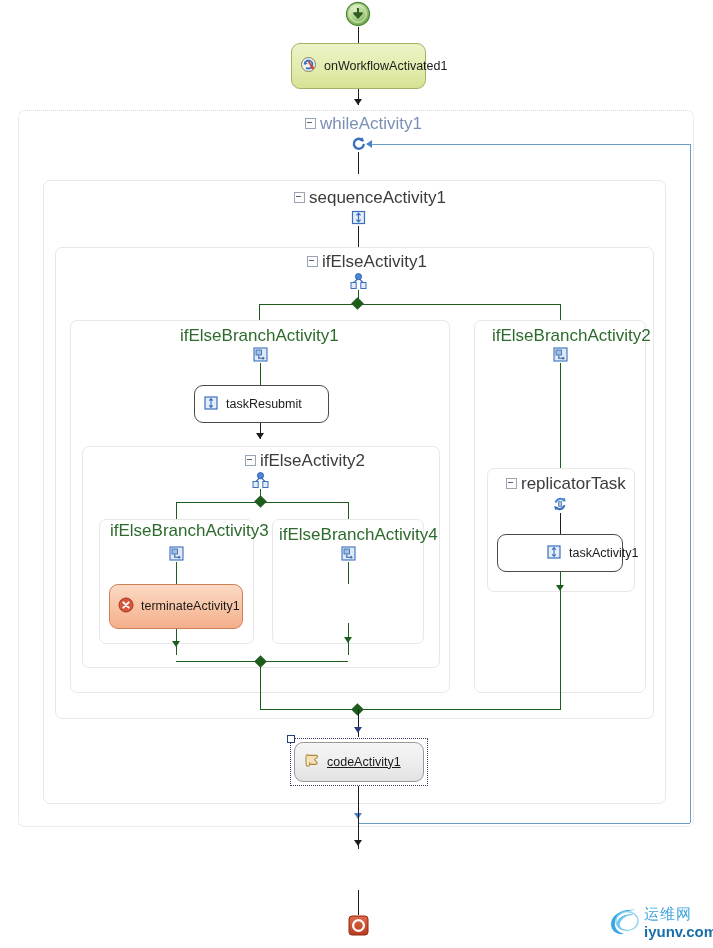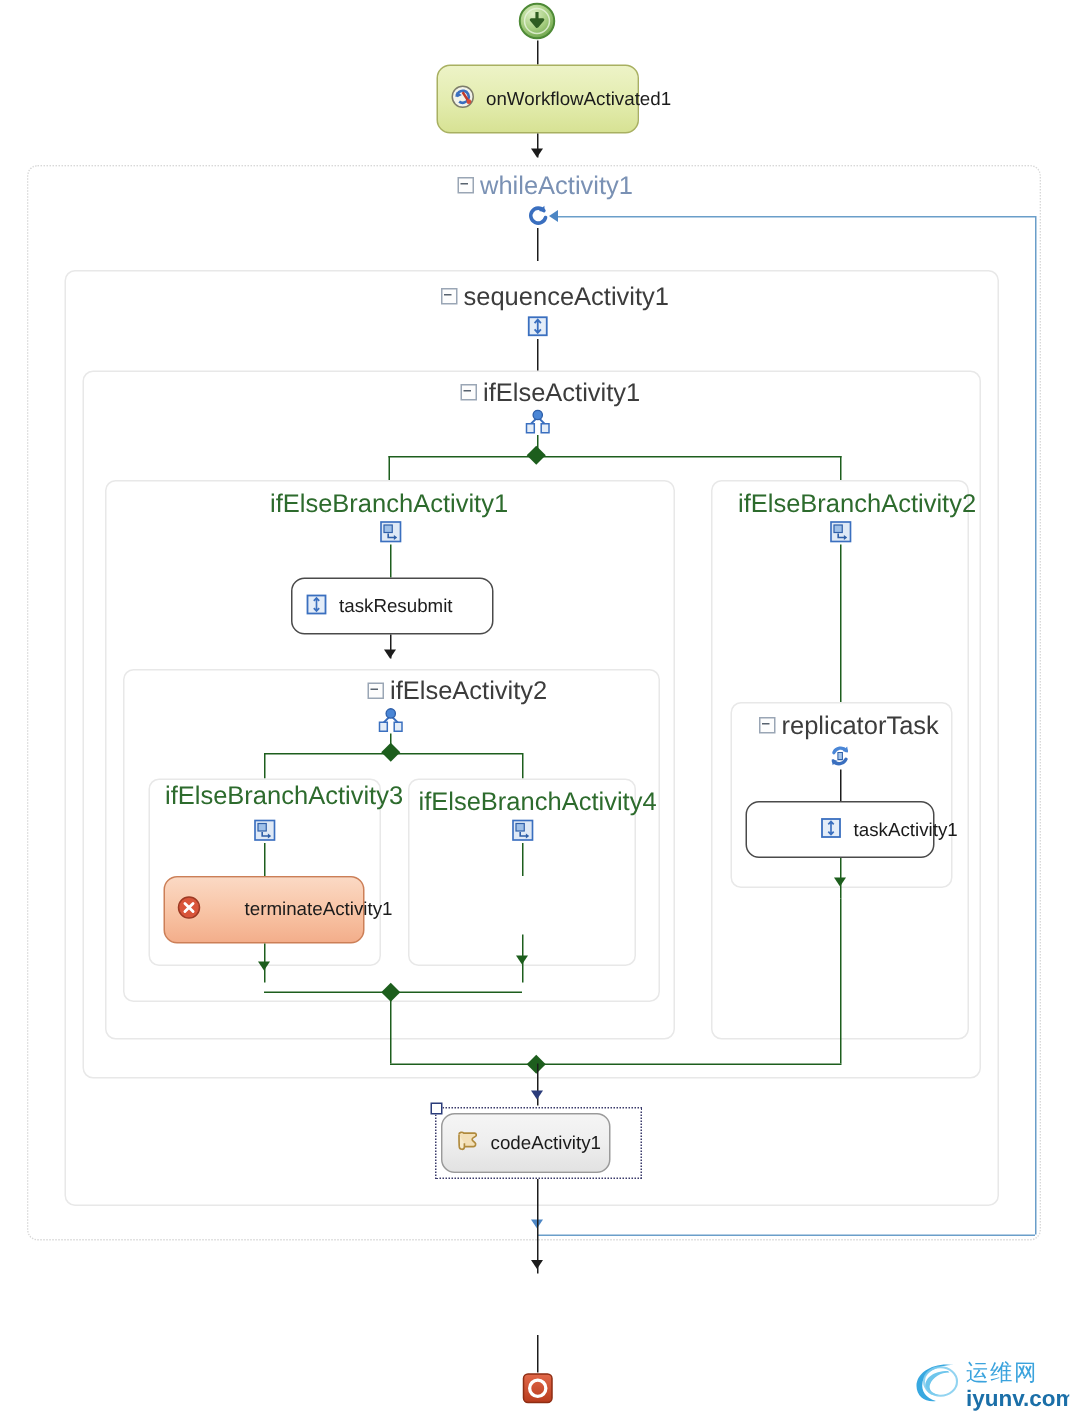--- a/index.html
+++ b/index.html
@@ -107,21 +107,20 @@
     background:linear-gradient(to bottom,#edf3c7 0%,#e3ecae 55%,#d7e294 100%);
     border:1px solid #a8b061;
   }
   .abox.code{
     background:linear-gradient(to bottom,#f5f5f5 0%,#eeeeee 50%,#e2e2e2 100%);
     border:1px solid #9a9a9a;
   }
   .abox.term{
     background:linear-gradient(to bottom,#fbd9c4 0%,#f8c3a4 55%,#f3ae8b 100%);
     border:1px solid #cc7f57;
-    gap:22px;
   }
 
   
   .selbox{
     position:absolute;
     border:1px dotted #3a3a6a;
     box-sizing:border-box;
   }
   .selhandle{
     position:absolute;
@@ -369,21 +368,21 @@
   <div class="arrow g" style="left:556px;top:585px;"></div>
   <div class="vline g" style="left:560px;top:599px;height:110px;"></div>
 
   <div class="hline g" style="left:260px;top:709px;width:301px;"></div>
   <div class="diamond" style="left:353px;top:705px;"></div>
   <div class="vline" style="left:358px;top:709px;height:28px;"></div>
   <div class="arrow navy" style="left:354px;top:727px;"></div>
 
   <div class="selbox" style="left:290px;top:738px;width:138px;height:48px;"></div>
   <div class="selhandle" style="left:287px;top:735px;"></div>
-  <div class="abox code" style="left:294px;top:742px;width:113px;height:40px;">
+  <div class="abox code" style="left:294px;top:742px;width:130px;height:40px;text-decoration:underline;">
     <span class="ico">
       <svg width="17" height="16" viewBox="0 0 17 16">
         <path d="M3 3.2 C3 1.8 5.2 1.4 6.2 2.4 L13.4 2.4 C14.6 2.4 14.9 4 14 4.6 L12.4 5.6
                  C11.6 6.1 11.6 7 12.3 7.6 L13.6 8.8 C14.6 9.7 14 11.4 12.6 11.4 L4.6 11.4" fill="#f3e0b8" stroke="#b08a3c" stroke-width="1.1" stroke-linejoin="round"></path>
         <path d="M3 3.4 C3 6 3 9 3.2 11.6 C3.4 13.6 6.4 13.8 6.6 11.8 L6.6 9.2" fill="#f7ebcc" stroke="#b08a3c" stroke-width="1.1"></path>
       </svg>
     </span>
     <span class="lbl">codeActivity1</span>
   </div>
   <div class="vline" style="left:358px;top:786px;height:63px;"></div>

